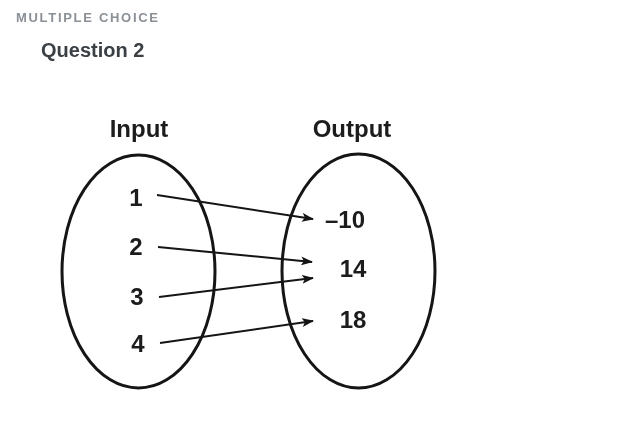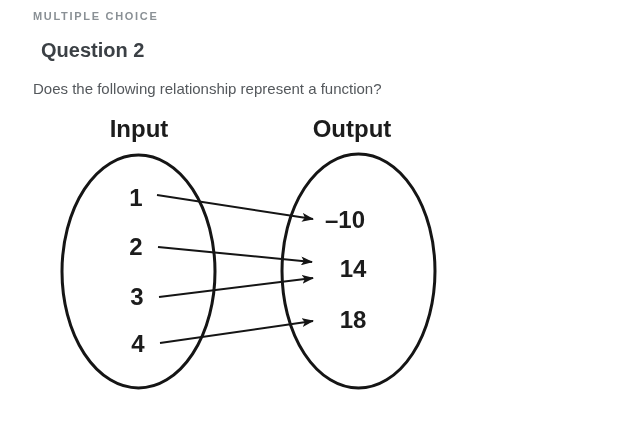--- a/index.html
+++ b/index.html
@@ -10,23 +10,23 @@
   }
   .page {
     position: relative;
     width: 643px;
     height: 426px;
     background: #ffffff;
     overflow: hidden;
   }
   .kicker {
     position: absolute;
-    left: 33px;
+    left: 16px;
     top: 10px;
-    font-size: 11px;
+    font-size: 13px;
     font-weight: bold;
     letter-spacing: 1.7px;
     color: #8a9095;
   }
   .title {
     position: absolute;
     left: 33px;
     top: 31px;
     margin: 8px;
     font-size: 20px;
@@ -65,21 +65,20 @@
 </style>
 </head>
 <body>
 
 <div class="page">
 
   <div class="kicker">MULTIPLE CHOICE</div>
 
   <h1 class="title">Question 2</h1>
 
-  <p class="question">Does the following relationship represent a function?</p>
 
   <svg class="diagram" width="643" height="426" viewBox="0 0 643 426" xmlns="http://www.w3.org/2000/svg">
 
     <defs>
       <marker id="arrowhead" viewBox="0 0 12 9" refX="11" refY="4.5" markerWidth="12" markerHeight="9" orient="auto" markerUnits="userSpaceOnUse">
         <path d="M0,0 L12,4.5 L0,9 L2.8,4.5 Z" fill="#151515"></path>
       </marker>
     </defs>
 
     <text x="139" y="137" text-anchor="middle">Input</text>

